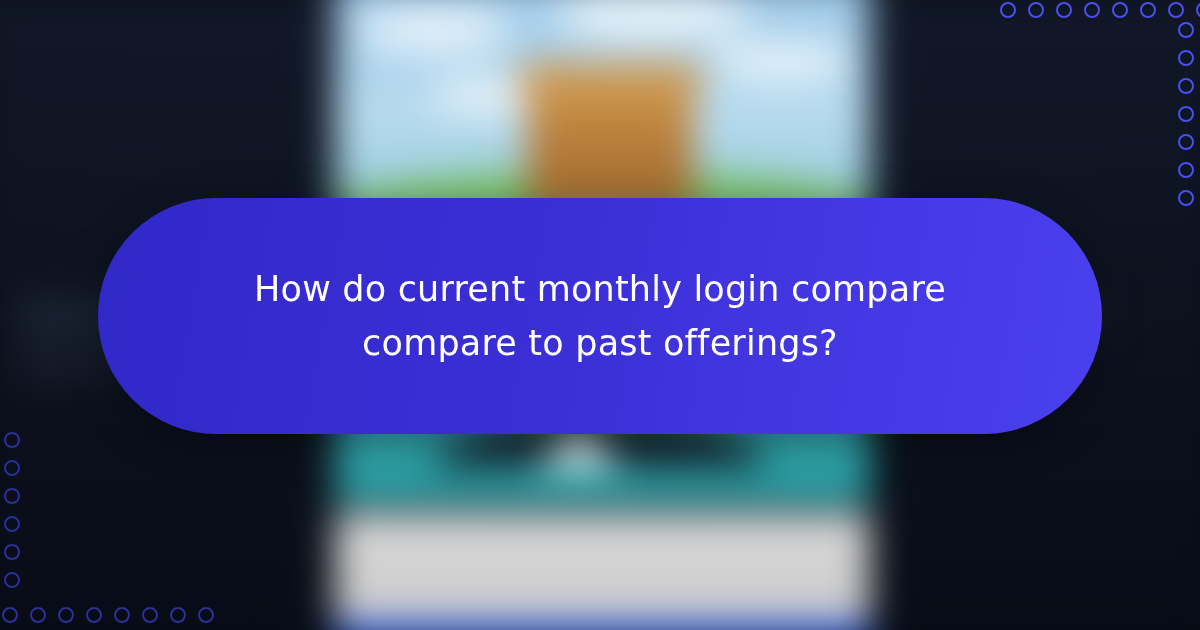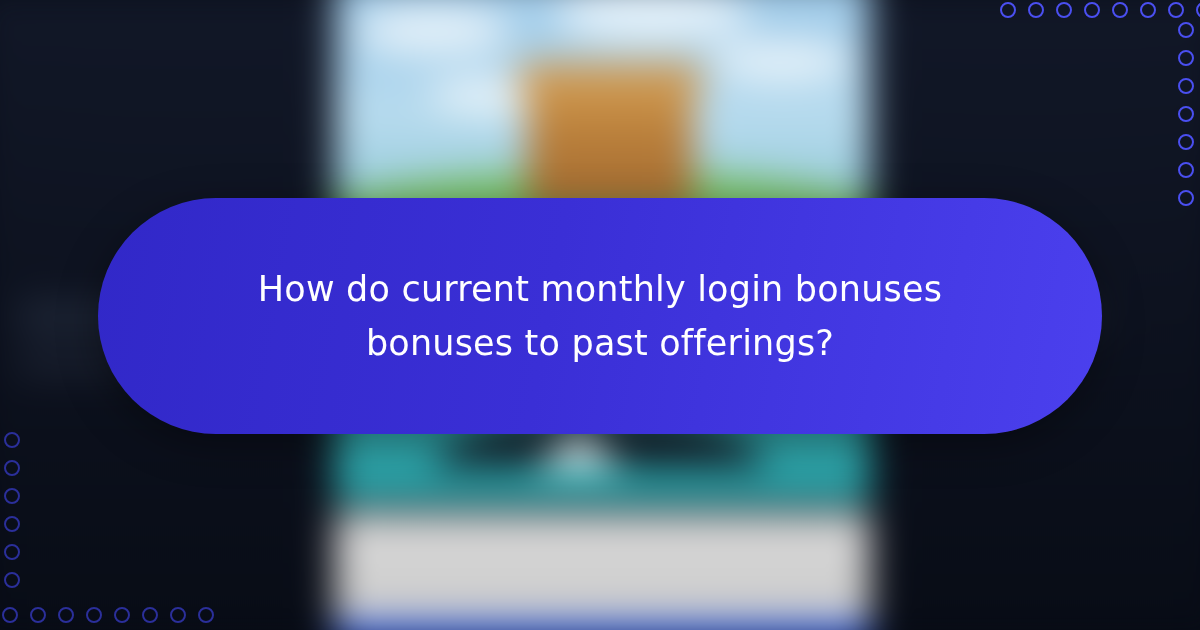--- a/index.html
+++ b/index.html
@@ -270,16 +270,16 @@
       <div class="dot dim"></div>
       <div class="dot dim"></div>
       <div class="dot dim"></div>
       <div class="dot dim"></div>
       <div class="dot dim"></div>
       <div class="dot dim"></div>
       <div class="dot dim"></div>
     </div>
 
   <div id="bubble">
-    <div id="bubble-text">How do current monthly login bonuses bonuses to past offerings?</div>
+    <div id="bubble-text">How do current monthly login compare compare to past offerings?</div>
   </div>
 
 </div>
 
 </body></html>

